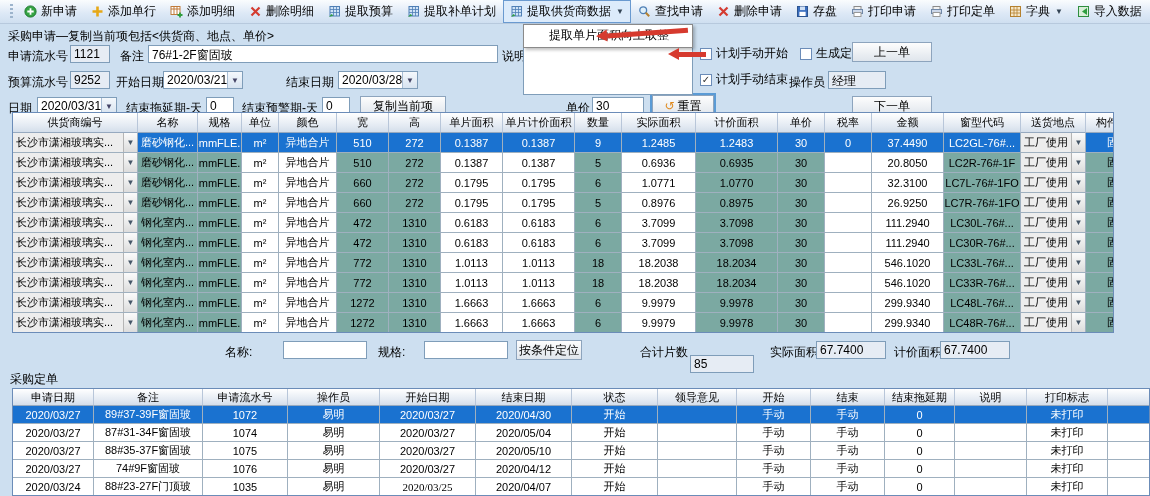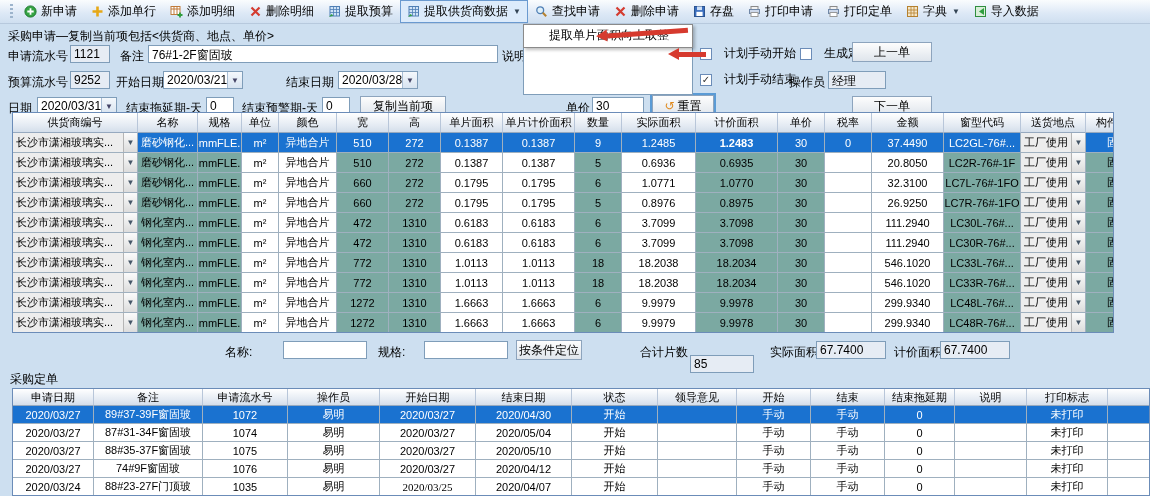--- a/index.html
+++ b/index.html
@@ -39,21 +39,21 @@
   .combo { position:absolute; border:1px solid #7f9db9; background:#fff; display:flex;
     align-items:center; font-size:12px; }
   .combo .cv { flex:1; padding:0 3px; white-space:nowrap; overflow:hidden; }
   .combo .cbtn { width:15px; align-self:stretch; background:linear-gradient(#f4f8fc,#d7e3f0);
     border-left:1px solid #a8bdd4; display:flex; align-items:center; justify-content:center;
     font-size:8px; color:#446; }
   .btn { position:absolute; background:linear-gradient(#fdfdfd,#dfe5ec); border:1px solid #8da4bd;
     font-size:12px; display:flex; align-items:center; justify-content:center; font-family:inherit;
     cursor:default; }
   .btn.focus { outline:2px solid #5b9bd5; outline-offset:0; }
-  .cbrow { position:absolute; display:flex; align-items:center; gap:12px; font-size:12px; white-space:nowrap; }
+  .cbrow { position:absolute; display:flex; align-items:center; gap:4px; font-size:12px; white-space:nowrap; }
   .cb { width:12px; height:12px; background:#fff; border:1px solid #6b8cb8; display:inline-flex;
     align-items:center; justify-content:center; font-size:10px; font-weight:bold; color:#333; }
   .ta { position:absolute; border:1px solid #7f9db9; background:#fff; z-index:1; }
 
   
   .grid { position:absolute; background:#fff; border:1px solid #6b8cb8; overflow:hidden; }
   .grow { display:flex; }
   .gcell { border-right:1px solid #9fb0bf; border-bottom:1px solid #9fb0bf; font-size:11px;
     display:flex; align-items:center; justify-content:center; overflow:hidden; white-space:nowrap;
     flex:none; }
@@ -115,20 +115,30 @@
         <button class="tb-item">
           <span>
             <svg width="13" height="13">
               <rect x="2" y="1.5" width="9.5" height="9.5" fill="#cfe3f7" stroke="#4f7fb5"></rect>
               <path d="M2 4.5h9.5M2 7.5h9.5M5.5 1.5v9.5M8.5 1.5v9.5" stroke="#4f7fb5" stroke-width=".8"></path>
               <path d="M1 12l4.5-1.5L3.5 9z" fill="#2f9e3f"></path>
             </svg>
           </span>
           <span>提取预算</span>
         </button>
+        <button class="tb-item">
+          <span>
+            <svg width="13" height="13">
+              <rect x="2" y="1.5" width="9.5" height="9.5" fill="#cfe3f7" stroke="#4f7fb5"></rect>
+              <path d="M2 4.5h9.5M2 7.5h9.5M5.5 1.5v9.5M8.5 1.5v9.5" stroke="#4f7fb5" stroke-width=".8"></path>
+              <path d="M1 12l4.5-1.5L3.5 9z" fill="#2f9e3f"></path>
+            </svg>
+          </span>
+          <span>提取补单计划</span>
+        </button>
         <button class="tb-item pressed">
           <span>
             <svg width="13" height="13">
               <rect x="2" y="1.5" width="9.5" height="9.5" fill="#cfe3f7" stroke="#4f7fb5"></rect>
               <path d="M2 4.5h9.5M2 7.5h9.5M5.5 1.5v9.5M8.5 1.5v9.5" stroke="#4f7fb5" stroke-width=".8"></path>
               <path d="M1 12l4.5-1.5L3.5 9z" fill="#2f9e3f"></path>
             </svg>
           </span>
           <span>提取供货商数据</span>
           <span class="car">▼</span>
@@ -302,21 +312,21 @@
         <div class="gcell" style="width: 60px; height: 20px;">磨砂钢化...</div>
         <div class="gcell" style="width: 44px; height: 20px;">6mmFLE...</div>
         <div class="gcell" style="width: 37px; height: 20px;">m²</div>
         <div class="gcell" style="width: 58px; height: 20px;">异地合片</div>
         <div class="gcell" style="width: 52px; height: 20px;">510</div>
         <div class="gcell" style="width: 52px; height: 20px;">272</div>
         <div class="gcell" style="width: 62px; height: 20px;">0.1387</div>
         <div class="gcell" style="width: 72px; height: 20px;">0.1387</div>
         <div class="gcell" style="width: 47px; height: 20px;">9</div>
         <div class="gcell" style="width: 74px; height: 20px;">1.2485</div>
-        <div class="gcell" style="width: 82px; height: 20px; font-weight: bold;">1.2483</div>
+        <div class="gcell" style="width: 82px; height: 20px;">1.2483</div>
         <div class="gcell" style="width: 47px; height: 20px;">30</div>
         <div class="gcell" style="width: 47px; height: 20px;">0</div>
         <div class="gcell" style="width: 72px; height: 20px;">37.4490</div>
         <div class="gcell" style="width: 77px; height: 20px;">LC2GL-76#...</div>
         <div class="gcell cellcombo" style="width: 65px; height: 20px;">
           <span class="sp">工厂使用</span>
           <span class="vb">▼</span>
         </div>
         <div class="gcell" style="width: 65px; height: 20px;">固玻</div>
       </div>

